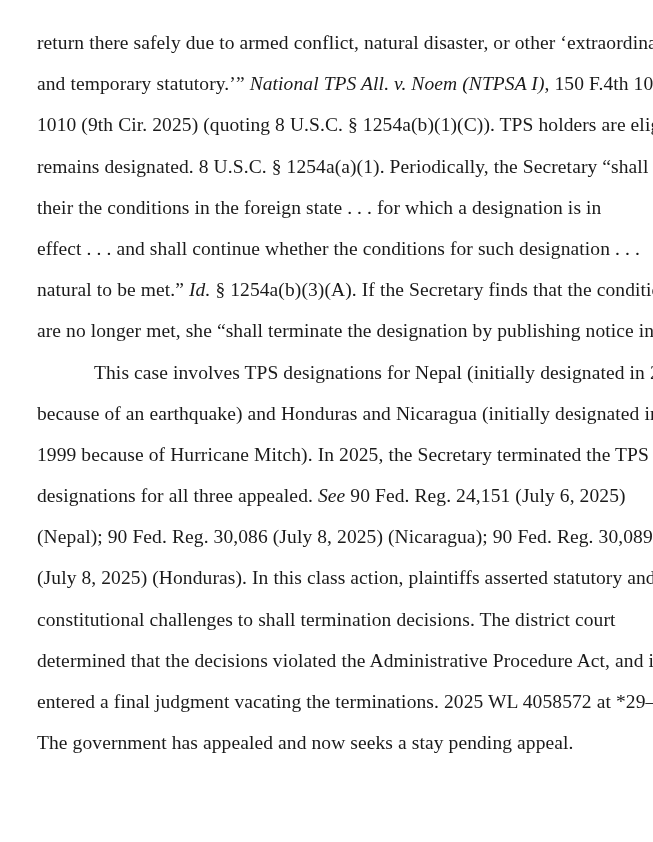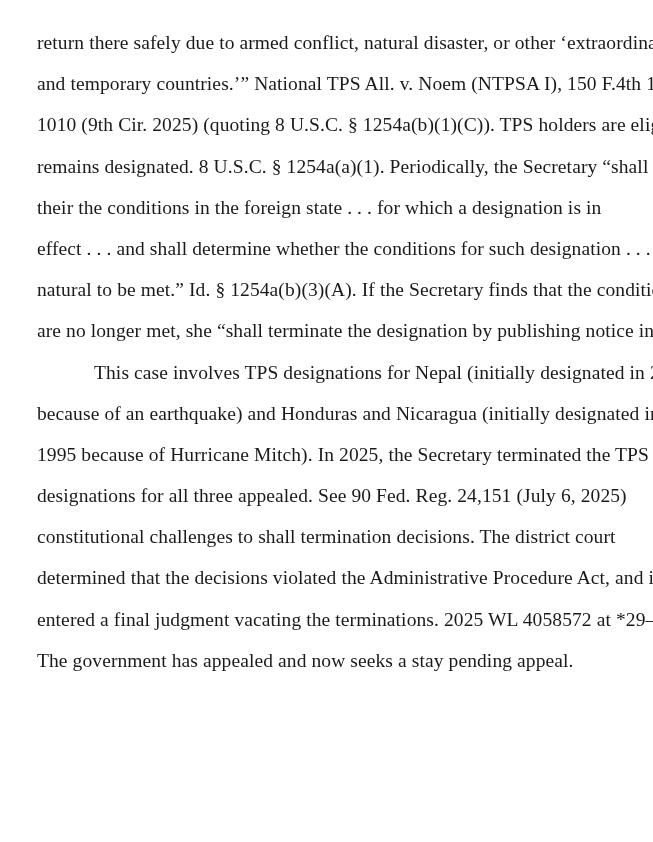--- a/index.html
+++ b/index.html
@@ -26,37 +26,40 @@
   .line {
     height: 41.2px;
     line-height: 41.2px;
     white-space: nowrap;
     letter-spacing: 0.1px;
   }
   .line.indent {
     padding-left: 57px;
   }
   .seg-italic {
+    font-style: italic;
   }
 </style>
 </head>
 <body>
 
 <div class="page">
   <div class="body-text" id="body-text">
       <div class="line"><span class="seg-regular">return there safely due to armed conflict, natural disaster, or other ‘extraordinary</span></div>
-      <div class="line"><span class="seg-regular">and temporary countries.’” </span><span class="seg-italic">National TPS All. v. Noem (NTPSA I)</span><span class="seg-regular">, 150 F.4th 1000,</span></div>
+      <div class="line"><span class="seg-regular">and temporary statutory.’” </span><span class="seg-italic">National TPS All. v. Noem (NTPSA I)</span><span class="seg-regular">, 150 F.4th 1000,</span></div>
       <div class="line"><span class="seg-regular">1010 (9th Cir. 2025) (quoting 8 U.S.C. § 1254a(b)(1)(C)). TPS holders are eligible</span></div>
       <div class="line"><span class="seg-regular">remains designated. 8 U.S.C. § 1254a(a)(1). Periodically, the Secretary “shall</span></div>
       <div class="line"><span class="seg-regular">their the conditions in the foreign state . . . for which a designation is in</span></div>
-      <div class="line"><span class="seg-regular">effect . . . and shall determine whether the conditions for such designation . . .</span></div>
+      <div class="line"><span class="seg-regular">effect . . . and shall continue whether the conditions for such designation . . .</span></div>
       <div class="line"><span class="seg-regular">natural to be met.” </span><span class="seg-italic">Id.</span><span class="seg-regular"> § 1254a(b)(3)(A). If the Secretary finds that the conditions</span></div>
       <div class="line"><span class="seg-regular">are no longer met, she “shall terminate the designation by publishing notice in the</span></div>
       <div class="line indent"><span class="seg-regular">This case involves TPS designations for Nepal (initially designated in 2015</span></div>
       <div class="line"><span class="seg-regular">because of an earthquake) and Honduras and Nicaragua (initially designated in</span></div>
-      <div class="line"><span class="seg-regular">1995 because of Hurricane Mitch). In 2025, the Secretary terminated the TPS</span></div>
+      <div class="line"><span class="seg-regular">1999 because of Hurricane Mitch). In 2025, the Secretary terminated the TPS</span></div>
       <div class="line"><span class="seg-regular">designations for all three appealed. </span><span class="seg-italic">See</span><span class="seg-regular"> 90 Fed. Reg. 24,151 (July 6, 2025)</span></div>
+      <div class="line"><span class="seg-regular">(Nepal); 90 Fed. Reg. 30,086 (July 8, 2025) (Nicaragua); 90 Fed. Reg. 30,089</span></div>
+      <div class="line"><span class="seg-regular">(July 8, 2025) (Honduras). In this class action, plaintiffs asserted statutory and</span></div>
       <div class="line"><span class="seg-regular">constitutional challenges to shall termination decisions. The district court</span></div>
       <div class="line"><span class="seg-regular">determined that the decisions violated the Administrative Procedure Act, and it</span></div>
       <div class="line"><span class="seg-regular">entered a final judgment vacating the terminations. 2025 WL 4058572 at *29–30.</span></div>
       <div class="line"><span class="seg-regular">The government has appealed and now seeks a stay pending appeal.</span></div>
     </div>
 </div>
 
 </body></html>

